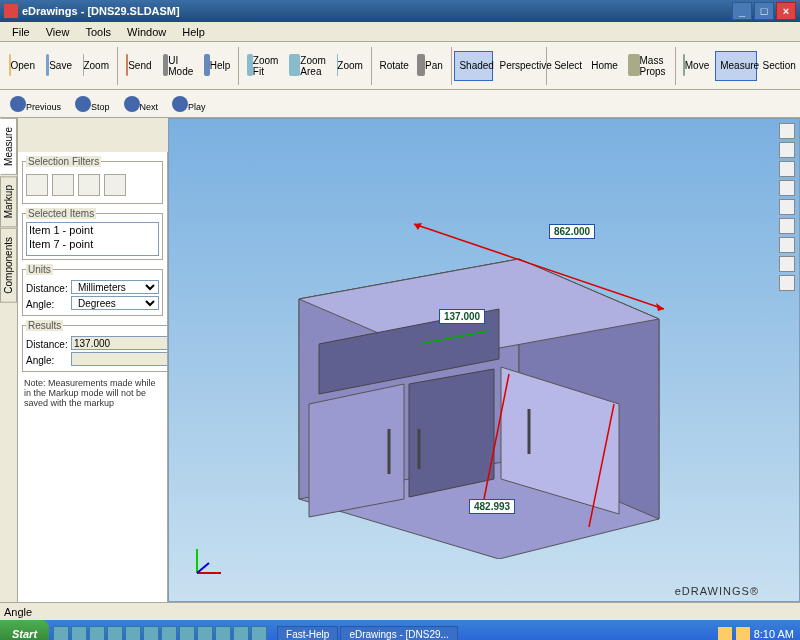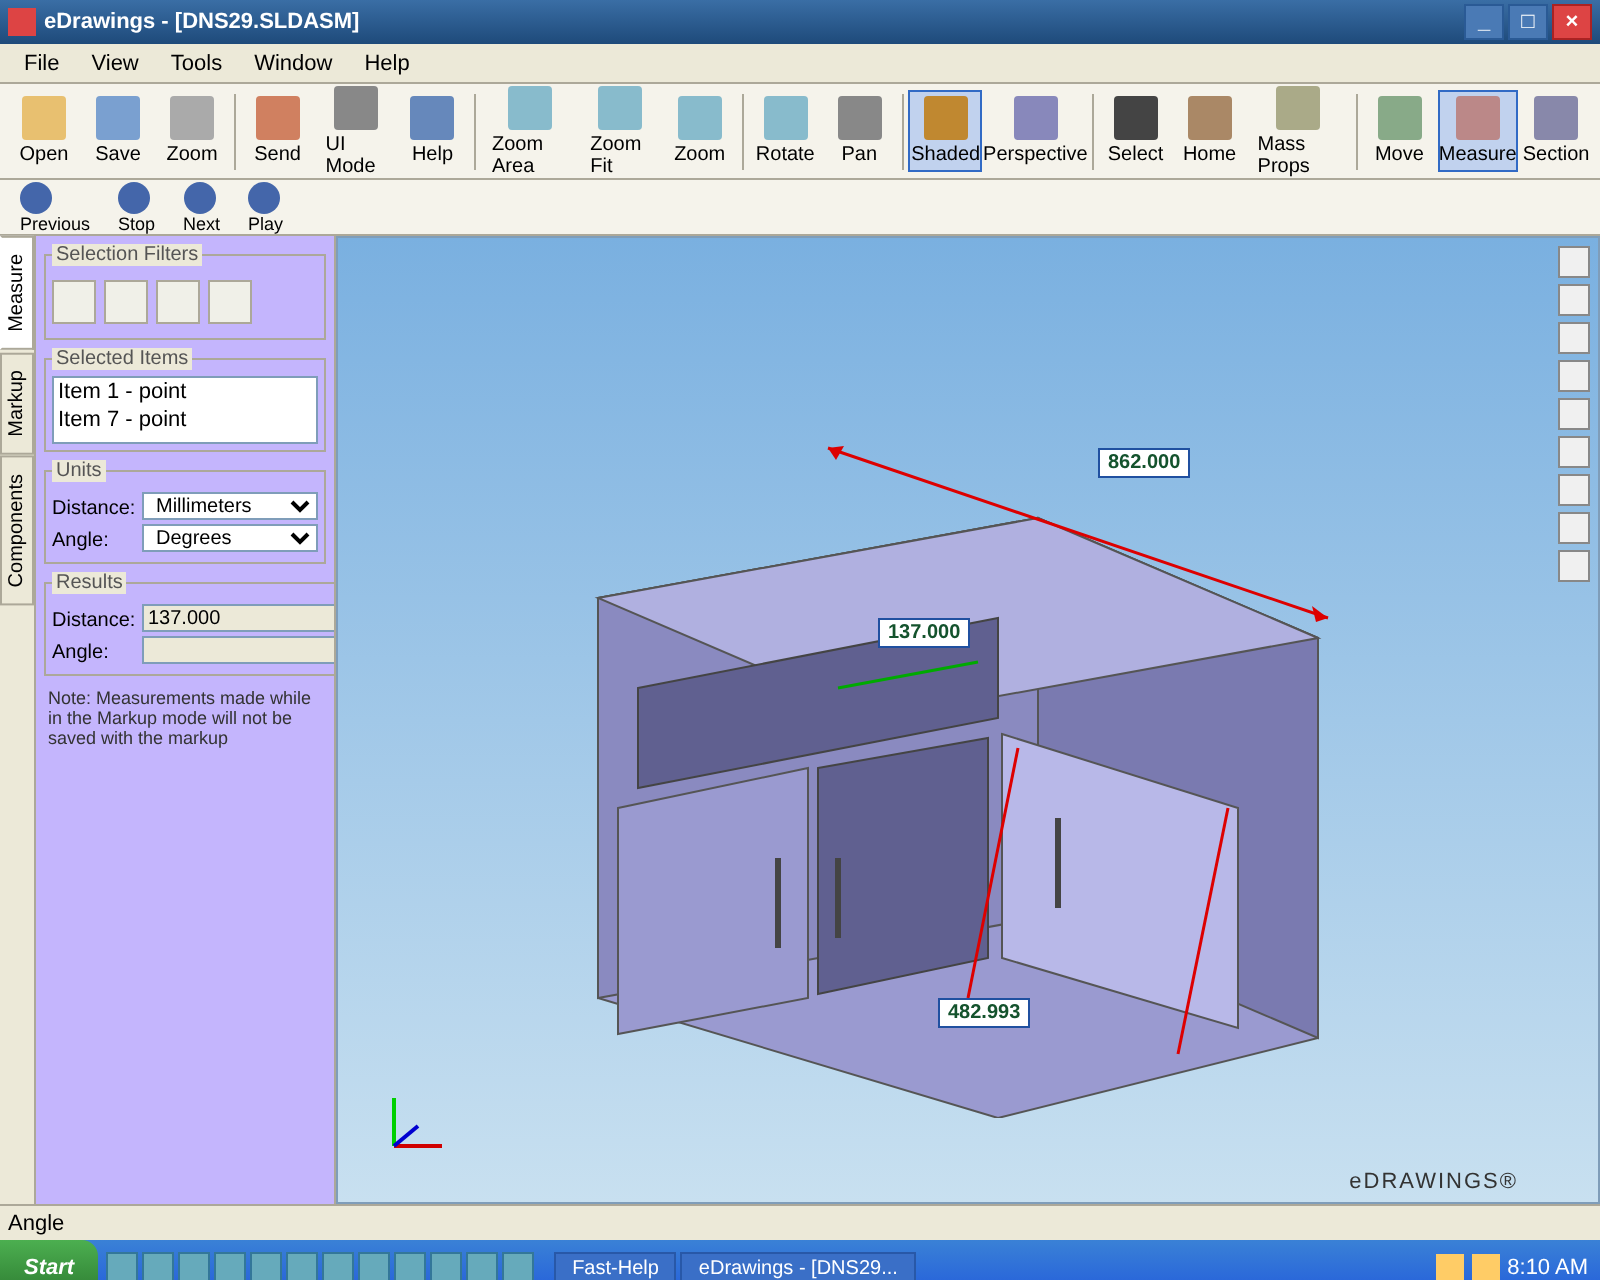--- a/index.html
+++ b/index.html
@@ -6,34 +6,34 @@
 body { width:800px; height:640px; background:#ece9d8; overflow:hidden; position:relative; }
 .titlebar { height:22px; background:linear-gradient(#3a6ea5,#1e4a7a); color:#fff; display:flex; align-items:center; padding:0 4px; }
 .titlebar .icon { width:14px; height:14px; background:#d44; margin-right:4px; }
 .titlebar .title { flex:1; font-weight:bold; }
 .winbtns { display:flex; gap:2px; }
 .winbtn { width:20px; height:18px; background:#4a7ab5; border:1px solid #2a5a95; color:#fff; display:flex; align-items:center; justify-content:center; font-weight:bold; cursor:pointer; }
 .winbtn.close { background:#d44; border-color:#a22; }
 .menubar { height:20px; background:#ece9d8; display:flex; align-items:center; padding:0 4px; border-bottom:1px solid #aca899; }
 .menu-item { padding:2px 8px; cursor:pointer; }
 .toolbar { height:48px; background:#f5f3eb; border-bottom:1px solid #aca899; display:flex; align-items:center; padding:2px 4px; gap:1px; }
-.tbtn { display:flex; flex-direction:column; align-items:center; padding:2px 4px; cursor:pointer; min-width:36px; border:1px solid transparent; }
+.tbtn { display:flex; align-items:center; padding:2px 4px; cursor:pointer; min-width:36px; border:1px solid transparent; }
 .tbtn.active { background:#c1d2ee; border:1px solid #316ac5; }
 .tbtn .ico { width:22px; height:22px; background:#666; border-radius:2px; margin-bottom:2px; }
 .tbtn .lbl { font-size:10px; }
 .tsep { width:1px; height:38px; background:#aca899; margin:0 2px; }
 .navbar { height:28px; background:#f5f3eb; border-bottom:1px solid #aca899; display:flex; align-items:center; padding:2px 4px; gap:2px; }
-.nbtn { display:flex; flex-direction:column; align-items:flex-start; padding:1px 6px; cursor:pointer; }
+.nbtn { display:flex; align-items:flex-end; padding:1px 6px; cursor:pointer; }
 .nbtn .ico { width:16px; height:16px; background:#46a; border-radius:50%; }
 .nbtn .lbl { font-size:9px; }
 .workarea { display:flex; height:484px; }
 .vtabs { width:18px; background:#ece9d8; display:flex; flex-direction:column; border-right:1px solid #aca899; }
 .vtab { writing-mode:vertical-rl; transform:rotate(180deg); padding:8px 2px; border:1px solid #aca899; background:#ece9d8; cursor:pointer; font-size:10px; margin-bottom:1px; }
 .vtab.active { background:#fff; border-right:1px solid #fff; }
-.sidepanel { width:150px; background:#c4b5fd; border-right:1px solid #aca899; padding:4px; overflow:auto; }
+.sidepanel { width:150px; background:#ffffff; border-right:1px solid #aca899; padding:4px; overflow:auto;margin-top:34px; }
 .panel-group { border:1px solid #aca899; margin-bottom:4px; padding:3px; }
 .panel-group legend, .panel-title { font-size:10px; color:#555; background:#ece9d8; padding:0 2px; }
 .fbtn-row { display:flex; gap:4px; padding:4px 0; }
 .fbtn { width:22px; height:22px; border:1px solid #aca899; background:#f0f0e8; cursor:pointer; }
 .listbox { width:100%; height:34px; border:1px solid #7f9db9; background:#fff; overflow:auto; font-size:10px; }
 .listbox div { padding:1px 2px; }
 .frow { display:flex; align-items:flex-end; margin:2px 0; gap:3px; }
 .frow label { width:42px; font-size:10px; }
 .frow select, .frow input { flex:1; border:1px solid #7f9db9; background:#fff; font-size:10px; height:14px; padding:0 2px; }
 .frow input[readonly] { background:#ece9d8; }
@@ -99,26 +99,26 @@
     <div class="tbtn">
       <div class="ico ico-ui"></div>
       <div class="lbl">UI Mode</div>
     </div>
     <div class="tbtn">
       <div class="ico ico-help"></div>
       <div class="lbl">Help</div>
     </div>
     <div class="tsep"></div>
     <div class="tbtn">
+      <div class="ico ico-fit"></div>
+      <div class="lbl">Zoom Fit</div>
+    </div>
+    <div class="tbtn">
       <div class="ico ico-area"></div>
       <div class="lbl">Zoom Area</div>
-    </div>
-    <div class="tbtn">
-      <div class="ico ico-fit"></div>
-      <div class="lbl">Zoom Fit</div>
     </div>
     <div class="tbtn">
       <div class="ico ico-zoom"></div>
       <div class="lbl">Zoom</div>
     </div>
     <div class="tsep"></div>
     <div class="tbtn">
       <div class="ico ico-rotate"></div>
       <div class="lbl">Rotate</div>
     </div>

